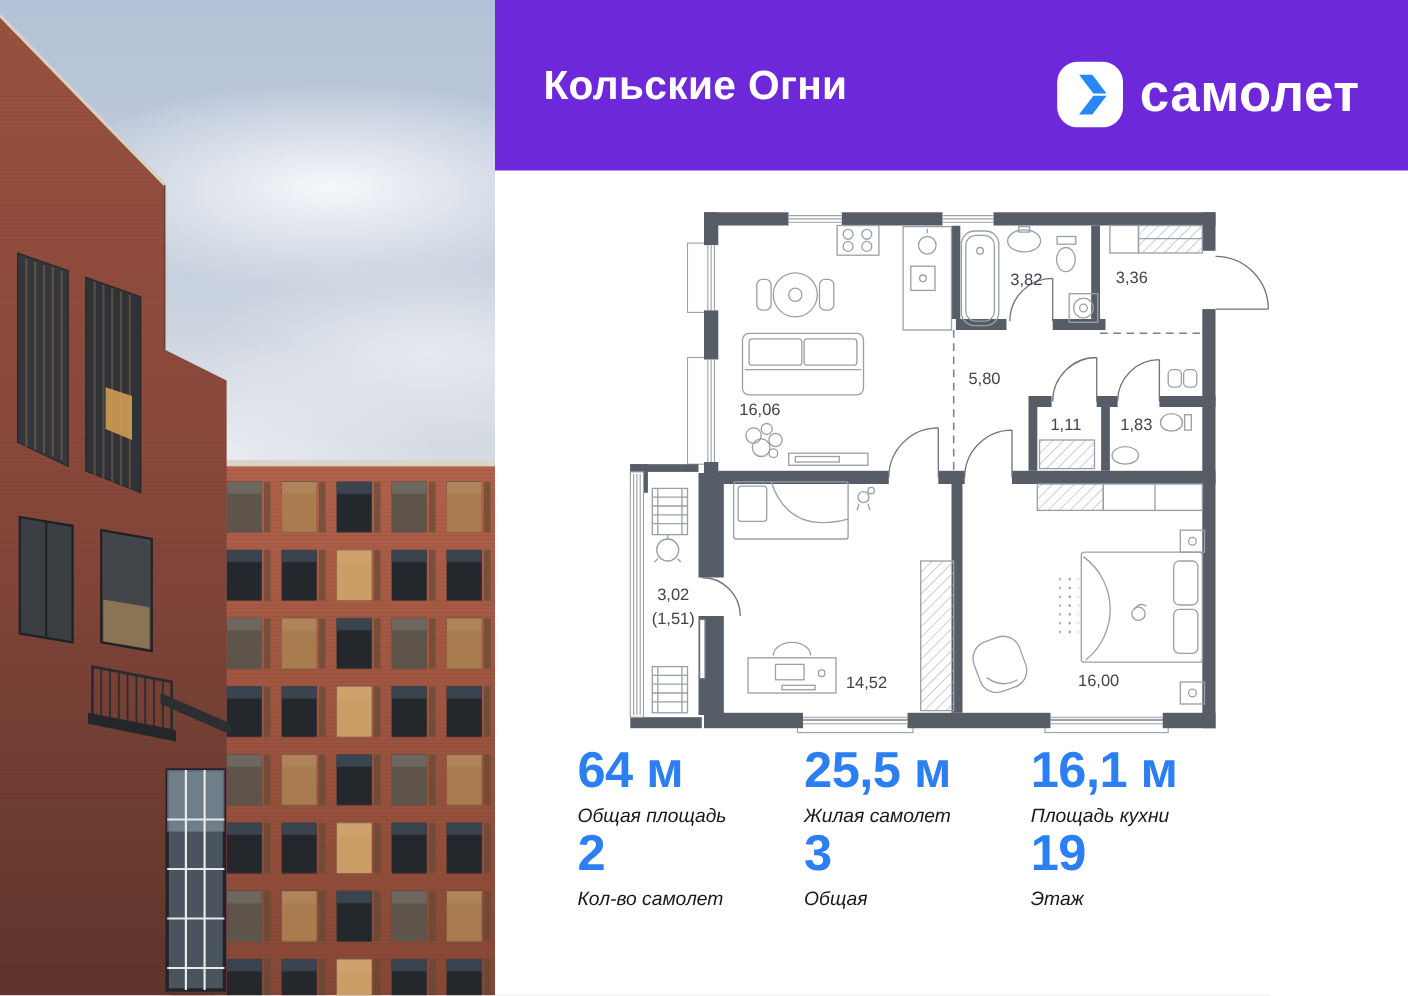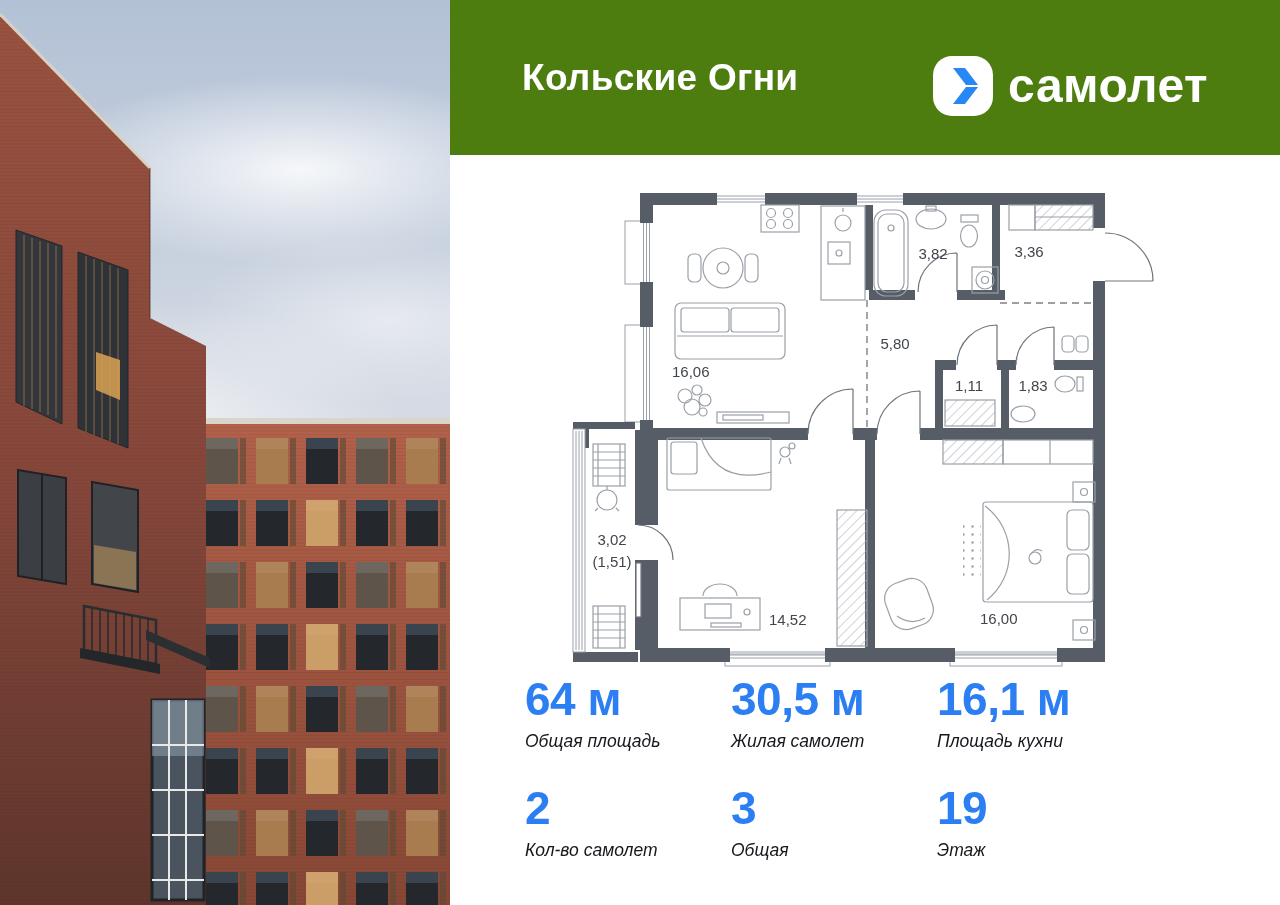--- a/index.html
+++ b/index.html
@@ -1,32 +1,32 @@
 <!DOCTYPE html>
 <html><head>
 <meta charset="utf-8">
 <style>
   html,body{margin:0;padding:0;background:#e8e8e8;}
   .page{position:relative;width:1280px;height:905px;background:#ffffff;overflow:hidden;
         font-family:"Liberation Sans",sans-serif;}
   
   .photo{position:absolute;left:0;top:0;width:450px;height:905px;overflow:hidden;}
   
-  .header{position:absolute;left:450px;top:0;width:830px;height:155px;background:#4d7c0f;
+  .header{position:absolute;left:450px;top:0;width:830px;height:155px;background:#6d28d9;
           display:flex;align-items:center;justify-content:space-between;
-          padding:0 72px;box-sizing:border-box;}
+          padding:0 44px;box-sizing:border-box;}
   .title{color:#ffffff;font-size:37px;font-weight:700;letter-spacing:.3px;white-space:nowrap;}
   .logo{display:flex;align-items:center;gap:15px;margin-top:16px;}
   .logo-text{color:#ffffff;font-size:48px;font-weight:700;letter-spacing:.5px;}
   
   .plan{position:absolute;left:565px;top:188px;width:600px;height:480px;}
   .rl{font-family:"Liberation Sans",sans-serif;font-size:15px;fill:#41464d;}
   
   .stats{position:absolute;left:525px;top:676px;display:grid;
-         grid-template-columns:206px 206px 260px;row-gap:33px;}
+         grid-template-columns:206px 206px 260px;}
   .stat .value{font-size:46px;font-weight:700;color:#2B7FF2;line-height:1.0;letter-spacing:-0.5px;}
   .stat .label{margin-top:9px;font-size:17.5px;color:#15181c;font-style:italic;}
 </style>
 </head>
 <body>
 
 <div class="page">
 
   <div class="photo">
     <svg width="450" height="905" viewBox="0 0 450 905">
@@ -329,21 +329,21 @@
       </g>
     </svg>
   </div>
 
   <div class="stats">
     <div class="stat">
       <div class="value">64 м</div>
       <div class="label">Общая площадь</div>
     </div>
     <div class="stat">
-      <div class="value">30,5 м</div>
+      <div class="value">25,5 м</div>
       <div class="label">Жилая самолет</div>
     </div>
     <div class="stat">
       <div class="value">16,1 м</div>
       <div class="label">Площадь кухни</div>
     </div>
     <div class="stat">
       <div class="value">2</div>
       <div class="label">Кол-во самолет</div>
     </div>

